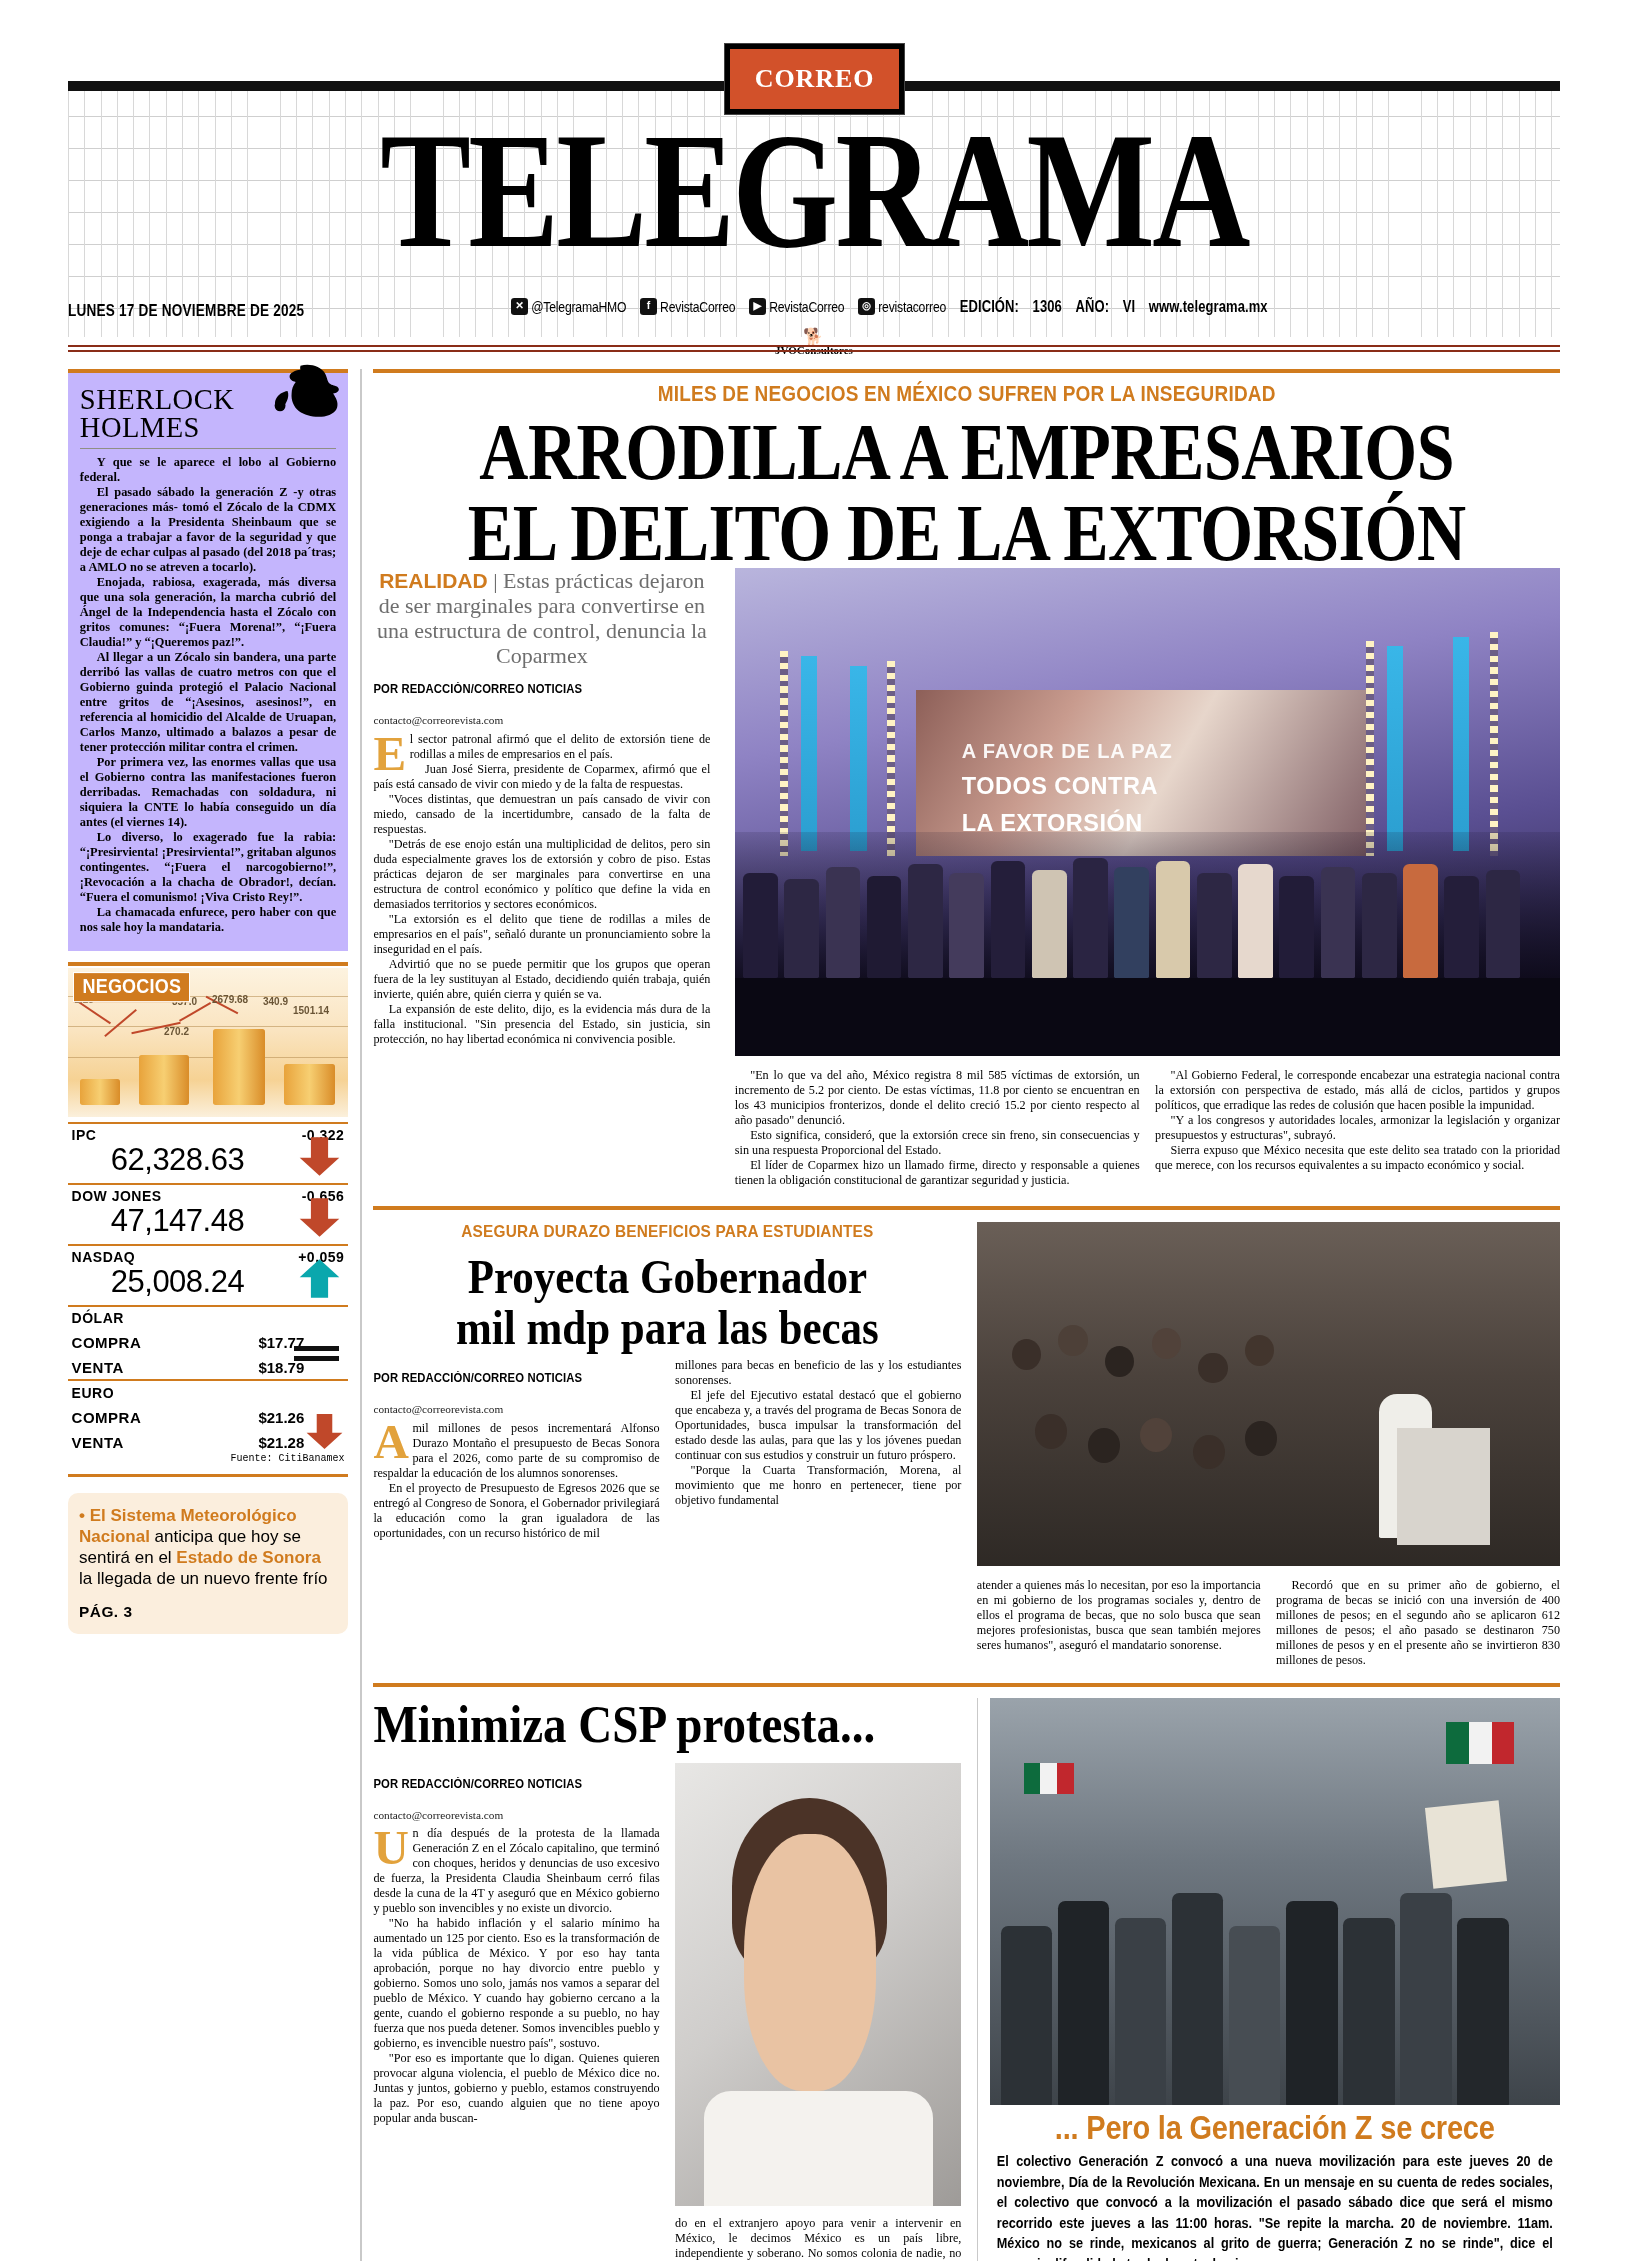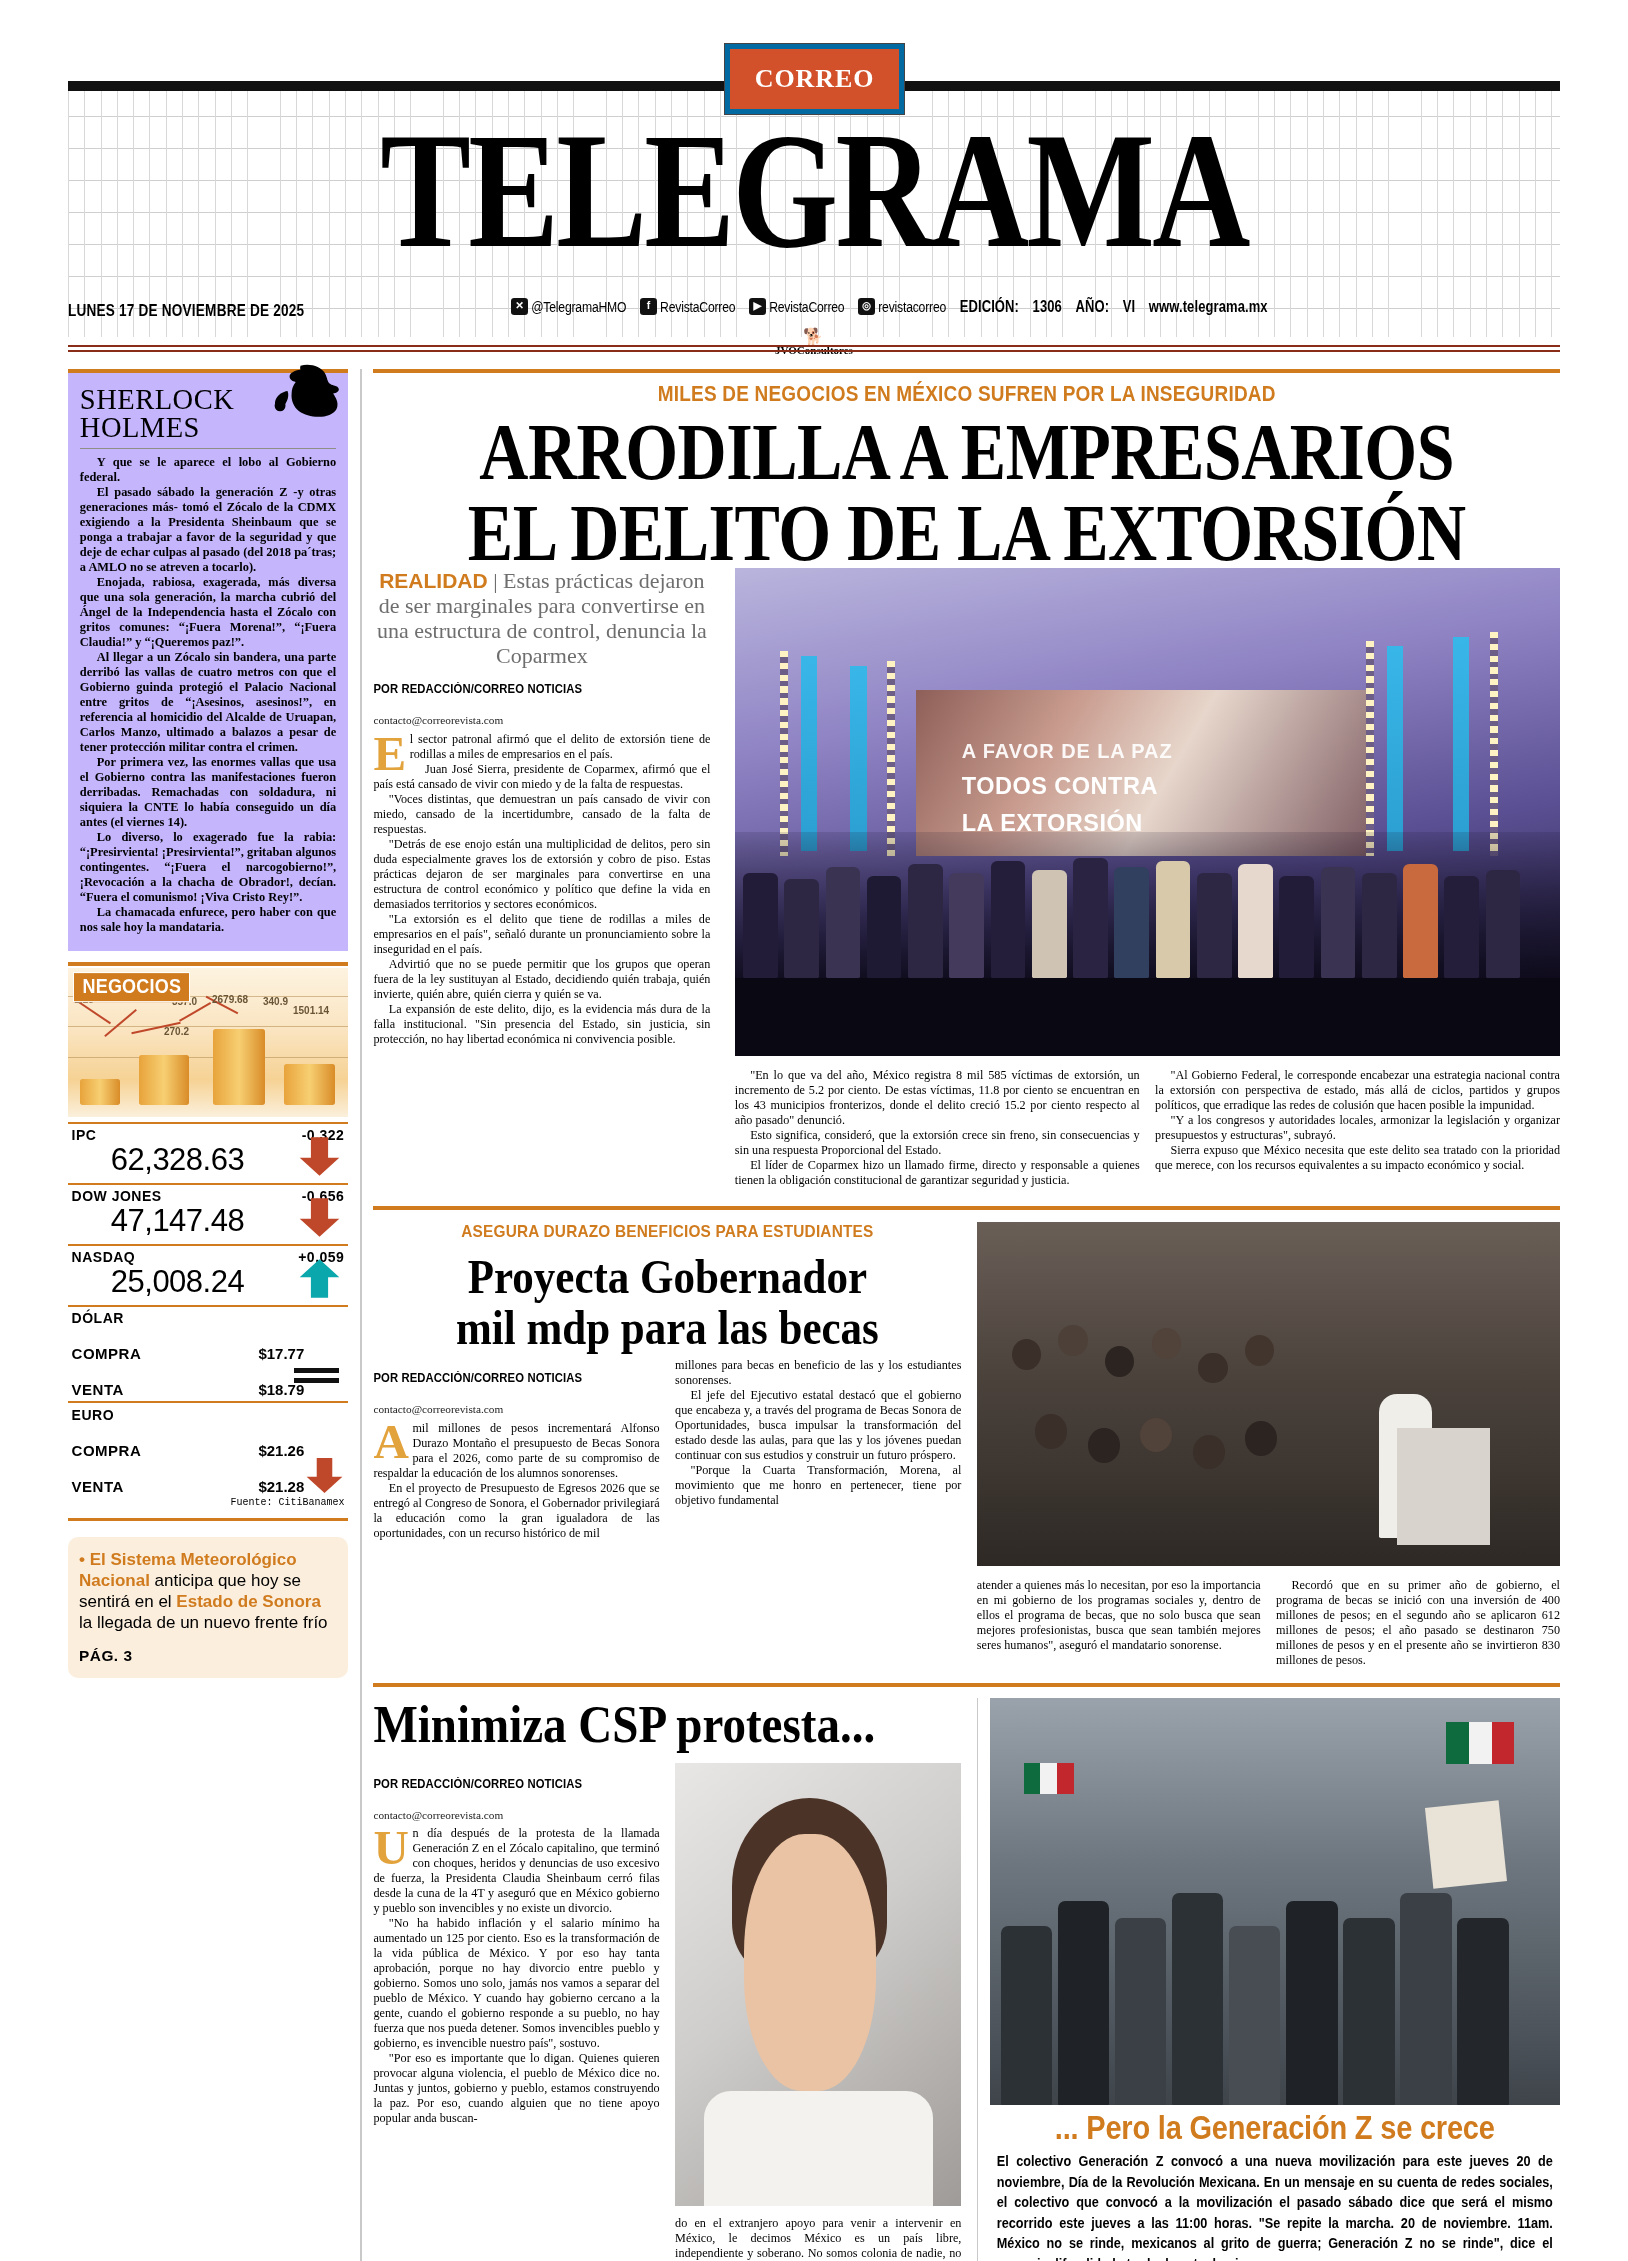--- a/index.html
+++ b/index.html
@@ -18,21 +18,21 @@
   .grid-bg {
     position:absolute; left:68px; top:84px; width:1492px; height:253px;
     background-color:#ffffff;
     background-image:
       repeating-linear-gradient(to right, #d8d8d8 0 0.9px, transparent 0.9px 16.3px),
       repeating-linear-gradient(to bottom, #cfcfcf 0 0.9px, transparent 0.9px 32px);
   }
   .black-rule { position:absolute; left:68px; top:81px; width:1492px; height:10px; background:#111; }
   .correo-box {
     position:absolute; left:724px; top:43px; width:181px; height:72px;
-    background:#0369a1; border:1.4px solid #444; padding:5px;
+    background:#000000; border:1.4px solid #444; padding:5px;
     display:flex; align-items:center; justify-content:center; z-index:5;
   }
   .correo-inner {
     width:100%; height:100%; background:#d2512a;
     display:flex; align-items:center; justify-content:center;
   }
   .correo-inner span {
     font-family:"Liberation Serif", serif;
     color:#fff; font-weight:bold; font-size:26px; letter-spacing:0.9px;
   }
@@ -131,21 +131,21 @@
     text-align:center; padding-right:61px; line-height:34px; letter-spacing:-0.5px;
   }
   .arrow { position:absolute; right:7.2px; width:43px; height:39px; }
   .arrow.down { bottom:6.3px; }
   .arrow.up { bottom:6.3px; }
   .fx-row { border-top:2.3px solid #d07b1e; padding:3.6px 3.6px 2.7px 3.6px; position:relative; }
   .fx-title { font-family:"Liberation Sans",sans-serif; font-weight:bold; font-size:14px; letter-spacing:0.5px; }
   .fx-line {
     display:flex; align-items:flex-start;
     font-family:"Liberation Sans",sans-serif; font-weight:bold; font-size:15px;
-    margin-top:19px;
+    margin-top:8px;
   }
   .fx-line .lab { flex:1; letter-spacing:0.5px; }
   .fx-line .amt { width:86px; text-align:right; padding-right:50px; }
   .flat { position:absolute; right:9px; width:45px; }
   .flat div { height:5px; background:#111; margin-bottom:5px; }
   .fuente { text-align:right; font-family:Liberation Mono, monospace; font-size:10px; margin-top:2.7px; }
   .neg-footrule { border-top:3.2px solid #d07b1e; margin-top:7.2px; }
 
   
   .weather {

